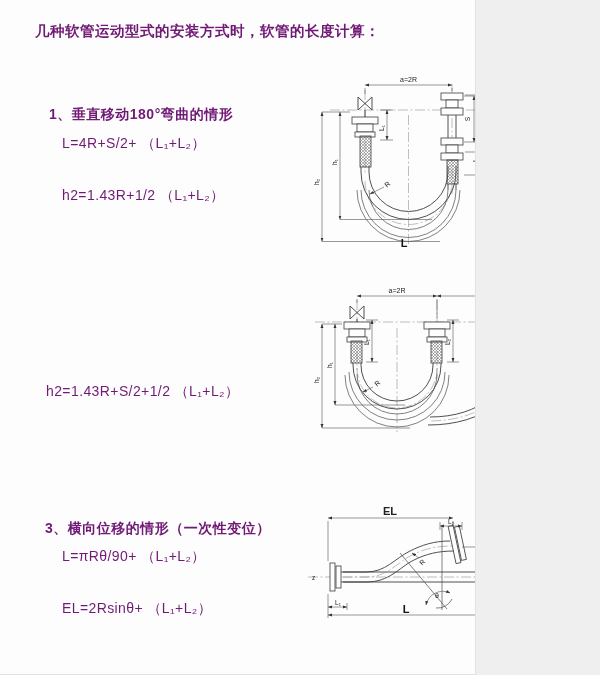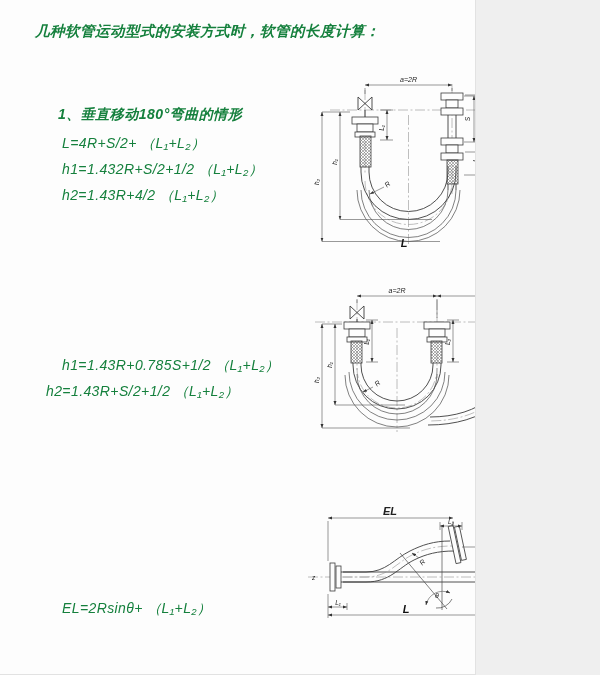--- a/index.html
+++ b/index.html
@@ -1,21 +1,20 @@
 <!DOCTYPE html>
 <html><head>
 <meta charset="utf-8">
 <style>
   html,body{margin:0;padding:0;background:#efefef;}
   .page{
     position:relative;width:476px;height:675px;background:#fdfdfd;
-    font-family:"Liberation Sans","DejaVu Sans",sans-serif;color:#15803d;
+    font-family:"Liberation Sans","DejaVu Sans",sans-serif;color:#701a75;
     overflow:hidden;border-right:1px solid #e2e2e2;border-bottom:1px solid #e2e2e2;
     box-sizing:border-box;
-    font-style:italic;
   }
   .title{position:absolute;left:35px;top:22px;font-size:14.5px;font-weight:700;letter-spacing:.5px;}
   .sec-heading{position:absolute;font-size:14px;font-weight:700;letter-spacing:.5px;}
   .formula{position:absolute;font-size:14px;font-weight:500;letter-spacing:.4px;}
   svg{position:absolute;overflow:visible;}
   svg text{font-family:"Liberation Sans","DejaVu Sans",sans-serif;fill:#222;}
   .ln{stroke:#3c3c3c;stroke-width:.9;fill:none;}
   .thin{stroke:#4a4a4a;stroke-width:.7;fill:none;}
   .dim{stroke:#555;stroke-width:.6;fill:none;}
   .cl{stroke:#8a8a8a;stroke-width:.55;fill:none;stroke-dasharray:10 2.5 2 2.5;}
@@ -36,24 +35,23 @@
         <path d="M0,3 L3,0 M0,0 L3,3" stroke="#6a6a6a" stroke-width="0.5"></path>
       </pattern>
       <marker id="ae" viewBox="0 0 10 10" refX="9.5" refY="5" markerWidth="7" markerHeight="7" orient="auto-start-reverse">
         <path d="M0,1.5 L10,5 L0,8.5 z" fill="#333"></path>
       </marker>
     </defs>
   </svg>
 
   <div class="title">几种软管运动型式的安装方式时，软管的长度计算：</div>
 
-  <div class="sec-heading" style="left:58px;top:106px;">1、垂直移动180°弯曲的情形</div>
+  <div class="sec-heading" style="left:49px;top:106px;">1、垂直移动180°弯曲的情形</div>
   <div class="formula" style="left:62px;top:135px;">L=4R+S/2+ （L₁+L₂）</div>
-  <div class="formula" style="left:62px;top:161px;">h1=1.432R+S/2+1/2 （L₁+L₂）</div>
-  <div class="formula" style="left:62px;top:187px;">h2=1.43R+4/2 （L₁+L₂）</div>
+  <div class="formula" style="left:62px;top:187px;">h2=1.43R+1/2 （L₁+L₂）</div>
 
   <svg style="left:300px;top:70px;" width="300" height="200" viewBox="0 0 300 200">
 
     <g>
       <path class="cl" d="M30,40 H185"></path>
       <path class="cl" d="M65,20 V104"></path>
       <path class="cl" d="M152,14 V124"></path>
       <path class="cl" d="M108.5,45 V176"></path>
       <path class="cl" d="M65,111 A43.5,43.5 0 0 0 152,111"></path>
     </g>
@@ -121,21 +119,20 @@
       <path class="dim" d="M245,25 V82" marker-start="url(#ae)" marker-end="url(#ae)"></path>
       <path class="dim" d="M165,25 H245 M165,82 H245"></path>
     </g>
     <g>
       <path class="dim" d="M84,117 L70,124" marker-end="url(#ae)"></path>
       <text class="dlab-m" x="89" y="116" transform="rotate(-40 89 116)" text-anchor="middle">R</text>
     </g>
     <text class="biglab" x="104" y="177" text-anchor="middle">L</text>
   </svg>
 
-  <div class="formula" style="left:62px;top:357px;">h1=1.43R+0.785S+1/2 （L₁+L₂）</div>
   <div class="formula" style="left:46px;top:383px;">h2=1.43R+S/2+1/2 （L₁+L₂）</div>
 
   <svg style="left:300px;top:280px;" width="300" height="190" viewBox="0 0 300 190">
     <g>
       <path class="cl" d="M15,42 H240"></path>
       <path class="cl" d="M57,20 V90"></path>
       <path class="cl" d="M137,20 V98"></path>
       <path class="cl" d="M217,20 V72"></path>
       <path class="cl" d="M97,48 V152"></path>
       <path class="cl" d="M57,88 A40,40 0 0 0 137,88"></path>
@@ -201,20 +198,22 @@
       <path class="dim" d="M22,44 V148" marker-start="url(#ae)" marker-end="url(#ae)"></path>
       <path class="dim" d="M22,44 H42 M22,148 H110"></path>
       <text class="dlab" x="19" y="100" transform="rotate(-90 19 100)" text-anchor="middle">h₂</text>
     </g>
     <g>
       <path class="dim" d="M73,107 L63,112" marker-end="url(#ae)"></path>
       <text class="dlab-m" x="79" y="105" transform="rotate(-40 79 105)" text-anchor="middle">R</text>
     </g>
   </svg>
 
+  <div class="sec-heading" style="left:45px;top:520px;">3、横向位移的情形（一次性变位）</div>
+  <div class="formula" style="left:62px;top:548px;">L=πRθ/90+ （L₁+L₂）</div>
   <div class="formula" style="left:62px;top:600px;">EL=2Rsinθ+ （L₁+L₂）</div>
 
   <svg style="left:300px;top:495px;" width="300" height="175" viewBox="0 0 300 175">
     <g>
       <path class="cl" d="M8,82 H210"></path>
       <text class="dlab" x="12" y="85">z</text>
     </g>
 
     <g>
       <path class="ln" d="M41,77 H178 M41,87 H178"></path>

